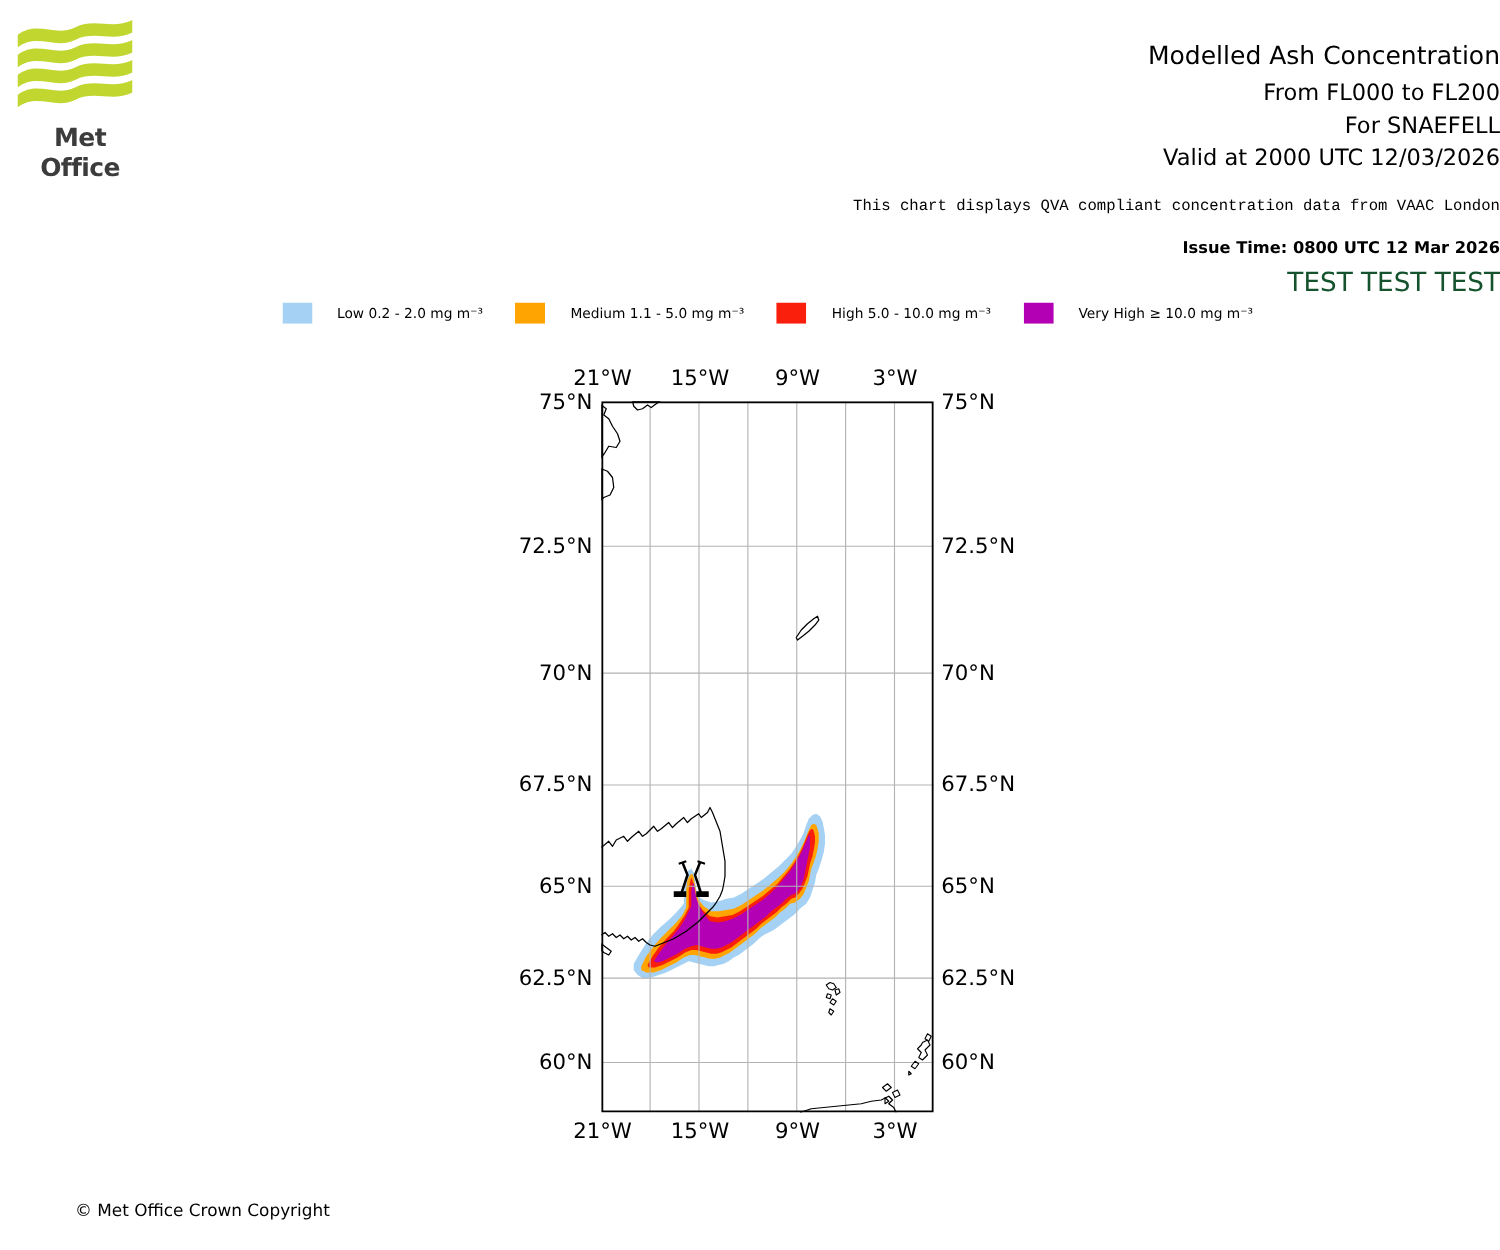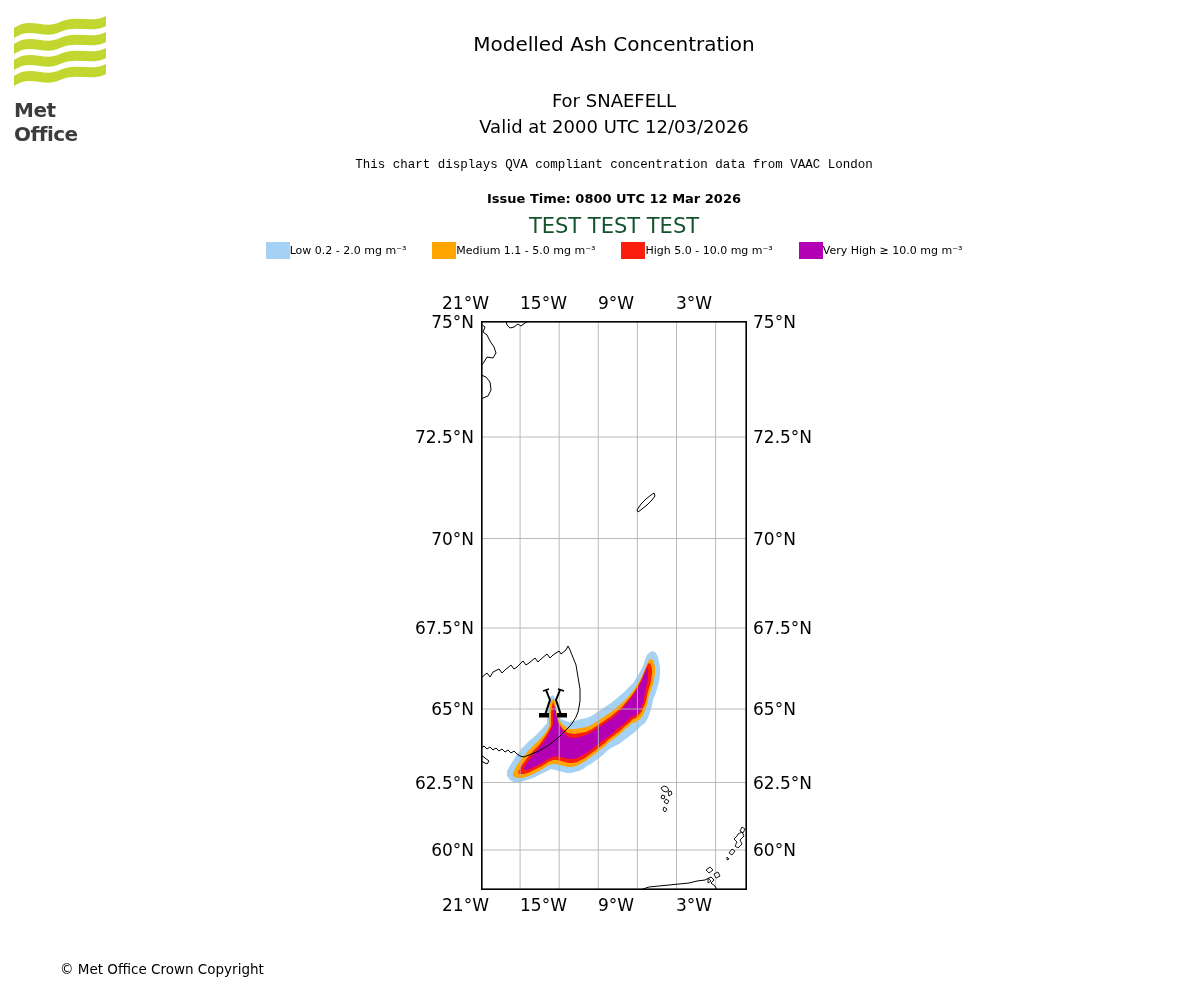--- a/index.html
+++ b/index.html
@@ -1,40 +1,40 @@
 <!DOCTYPE html>
 <html><head>
 <meta charset="utf-8">
 <style>
   html,body{margin:0;padding:0;background:#fff;}
   #app{position:relative;width:1200px;height:1000px;background:#fff;overflow:hidden;
        font-family:"DejaVu Sans","Liberation Sans",sans-serif;color:#000;}
   .abs{position:absolute;}
   
   #logo{left:14px;top:12px;width:100px;}
-  #logo-text{font-size:20px;font-weight:700;color:#3c3c3c;letter-spacing:-0.5px;margin-top:2px;}
+  #logo-text{font-size:20px;font-weight:700;color:#3c3c3c;letter-spacing:-0.5px;margin-top:2px;text-align:center;}
   
-  .hline{left:28px;width:1172px;text-align:center;}
+  .hline{left:28px;width:1172px;text-align:right;}
   #title-main{top:32px;font-size:20px;}
   #title-fl{top:64px;font-size:18px;}
   #title-volcano{top:90px;font-size:18px;}
   #title-valid{top:116px;font-size:18px;}
   #qva-note{top:158px;font-size:12.5px;font-family:Liberation Mono, monospace;}
   #issue-time{top:191px;font-size:13px;font-weight:bold;}
   #test-banner{top:214px;font-size:21px;}
   
   #legend{top:242px;left:28px;width:1172px;display:flex;justify-content:center;
           align-items:center;gap:26px;}
-  .legend-item{display:flex;align-items:center;gap:0;}
+  .legend-item{display:flex;align-items:center;gap:20px;}
   .legend-item span{font-size:11px;white-space:nowrap;}
   
   #map{left:481px;top:321px;width:266px;height:569px;}
   
   .ax{font-size:17px;line-height:22px;height:22px;}
-  .axlon{width:80px;text-align:left;}
+  .axlon{width:80px;text-align:center;}
   .axlat-l{left:354px;width:120px;text-align:right;}
   .axlat-r{left:753px;width:120px;text-align:left;}
   #copyright{left:60px;top:961px;font-size:13.5px;}
 </style>
 </head>
 <body>
 
 <div id="app">
 
   <div class="abs" id="logo">
@@ -43,20 +43,21 @@
         <path d="M0,16 C16,4 30,18 46,10 C62,2 76,12 92,4 L92,14 C76,22 62,12 46,20 C30,28 16,14 0,26 Z"></path>
         <path d="M0,32 C16,20 30,34 46,26 C62,18 76,28 92,20 L92,30 C76,38 62,28 46,36 C30,44 16,30 0,42 Z"></path>
         <path d="M0,48 C16,36 30,50 46,42 C62,34 76,44 92,36 L92,46 C76,54 62,44 46,52 C30,60 16,46 0,58 Z"></path>
         <path d="M0,64 C16,52 30,66 46,58 C62,50 76,60 92,52 L92,62 C76,70 62,60 46,68 C30,76 16,62 0,74 Z"></path>
       </g>
     </svg>
     <div id="logo-text">Met Office</div>
   </div>
 
   <div class="abs hline" id="title-main">Modelled Ash Concentration</div>
+  <div class="abs hline" id="title-fl">From FL000 to FL200</div>
   <div class="abs hline" id="title-volcano">For SNAEFELL</div>
   <div class="abs hline" id="title-valid">Valid at 2000 UTC 12/03/2026</div>
   <div class="abs hline" id="qva-note">This chart displays QVA compliant concentration data from VAAC London</div>
   <div class="abs hline" id="issue-time">Issue Time: 0800 UTC 12 Mar 2026</div>
   <div class="abs hline" id="test-banner" style="color: #14532d;">TEST TEST TEST</div>
 
   <div class="abs" id="legend">
     <div class="legend-item">
       <svg width="24" height="17">
           <rect width="24" height="17" fill="#a5d2f4"></rect>

